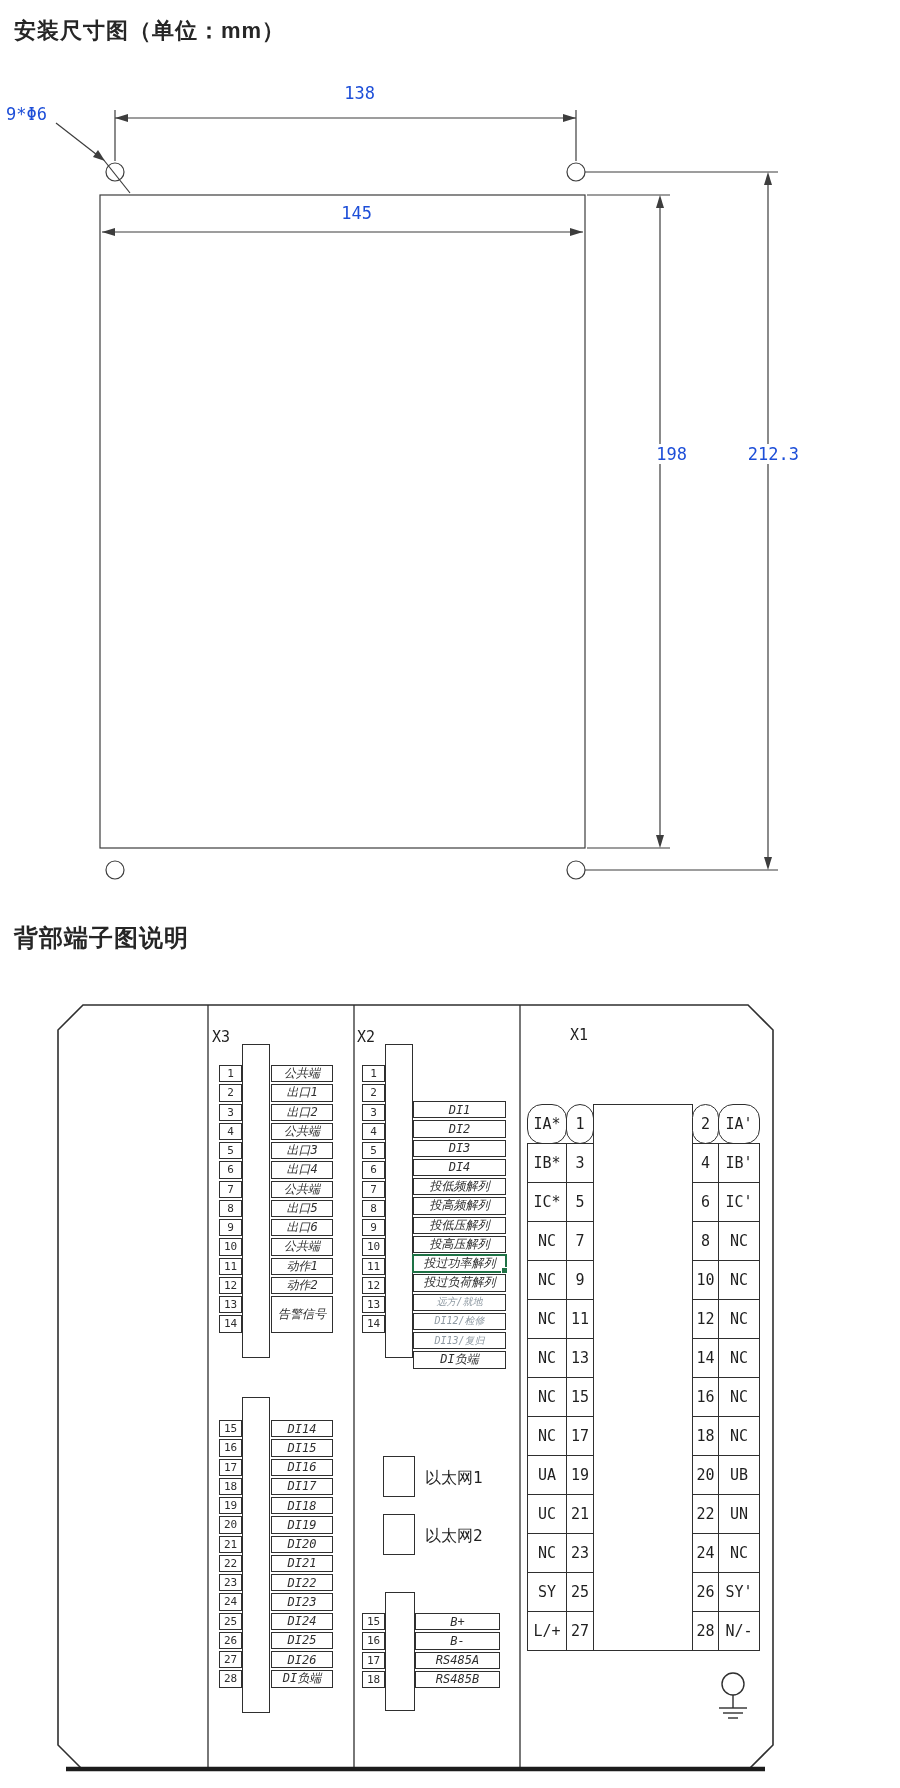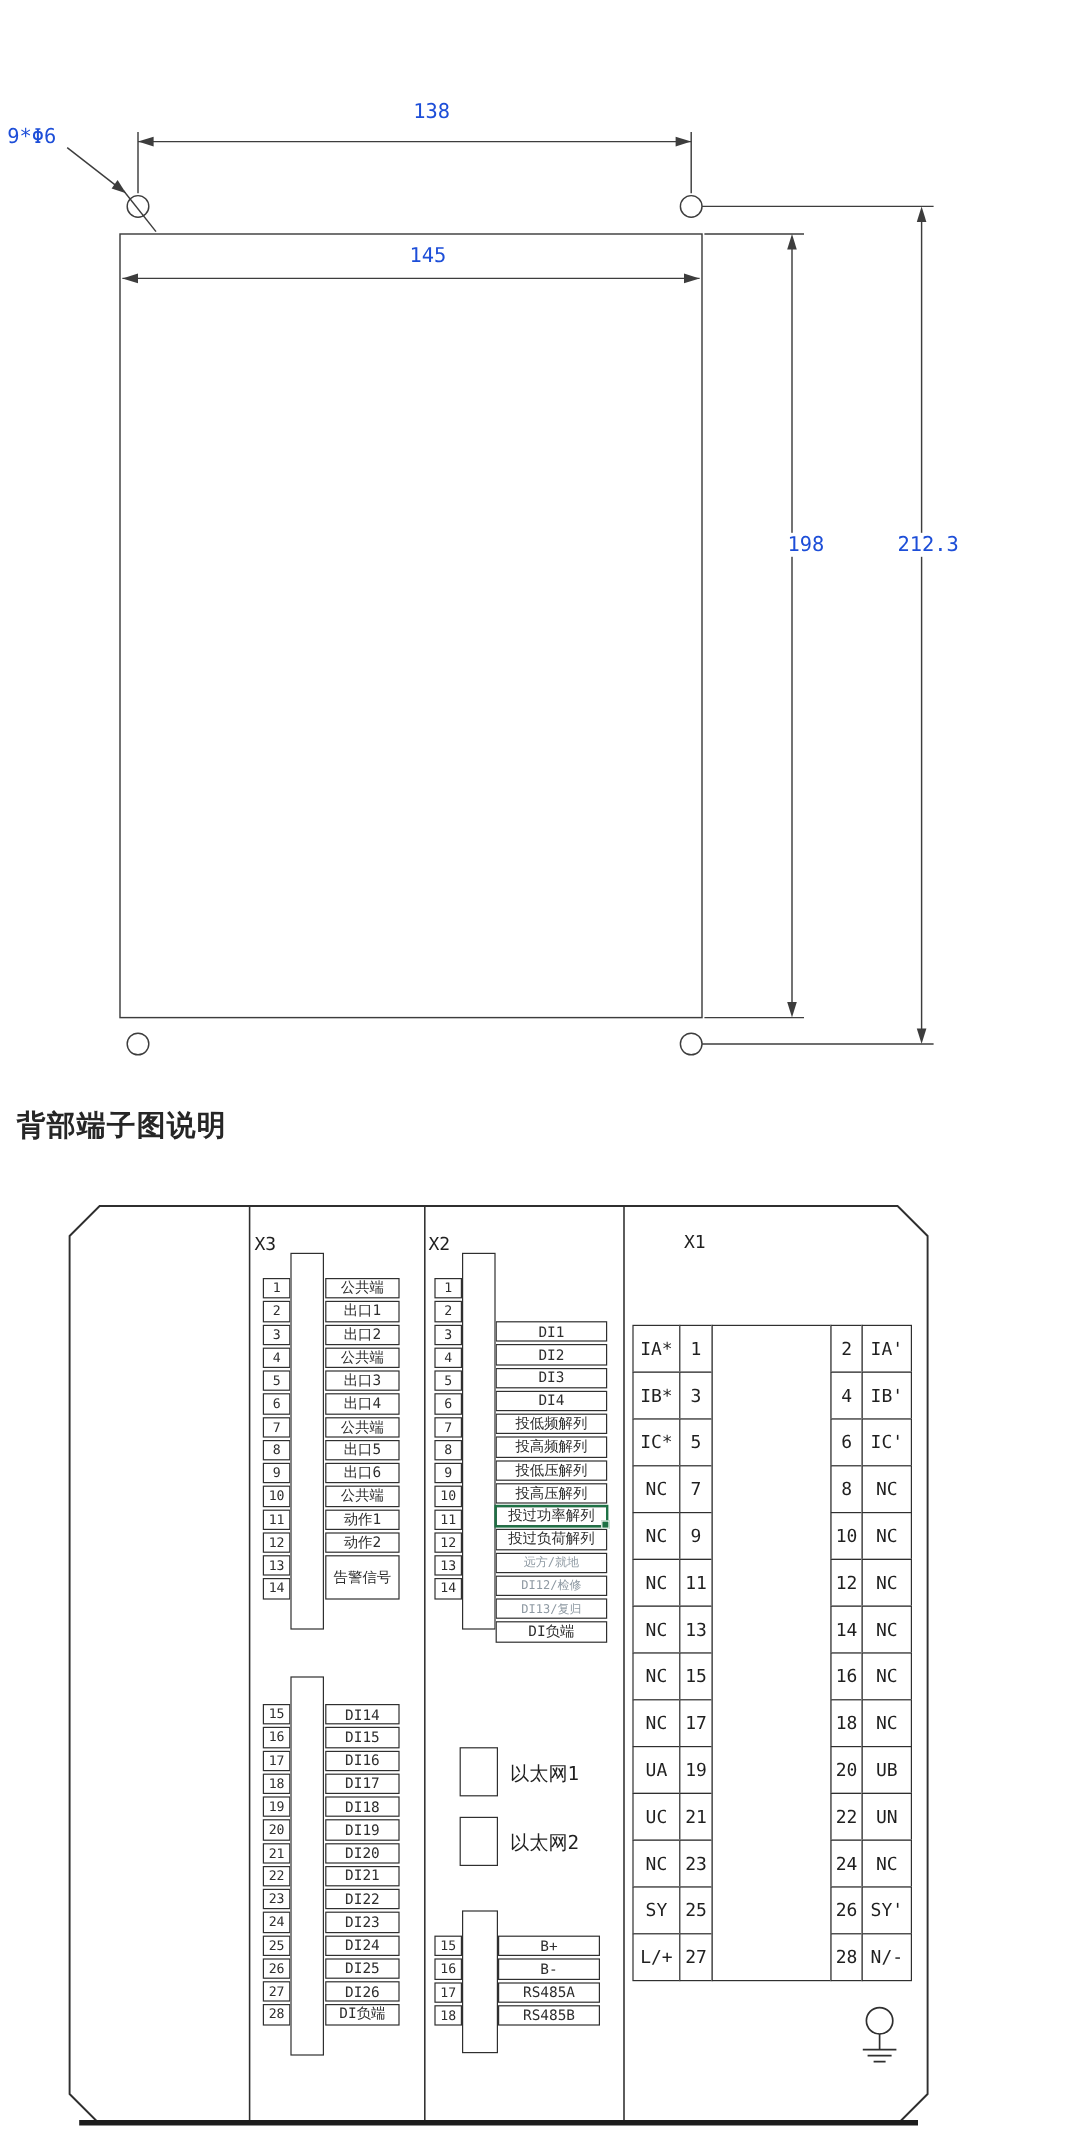--- a/index.html
+++ b/index.html
@@ -12,29 +12,29 @@
           font-family:"DejaVu Sans Mono","Liberation Sans",monospace;}
   .conn-lbl{font-size:15px;font-family:"DejaVu Sans Mono",monospace;color:#1f1f1f;}
   .bar{position:absolute;border:1.4px solid #2f2f2f;background:#fff;box-sizing:border-box;}
   .col{position:absolute;}
   .mrow{position:relative;height:19.25px;}
   .mrow.tall{height:38.5px;}
   .mbox{position:absolute;left:0;right:0;top:1px;bottom:1px;border:1px solid #2f2f2f;
         background:#fff;display:flex;align-items:center;justify-content:center;
         font-family:"DejaVu Sans Mono",monospace;box-sizing:border-box;}
   .num .mbox{font-size:11px;}
-  .lab .mbox{font-size:12px;}
+  .lab .mbox{font-size:12px;font-style:italic;}
   .mrow.dim .mbox{color:#8f9aa3;font-size:10px;}
   .mrow.sel .mbox{outline:2px solid #1e7145;outline-offset:-1px;z-index:3;text-align:right;}
   .mrow.sel .mbox::after{content:'';position:absolute;right:-3px;bottom:-3px;width:5px;height:5px;
         background:#1e7145;border:1px solid #fff;}
   .x1col .x1cell{height:40px;margin-top:-1px;border:1px solid #2f2f2f;background:#fff;
         display:flex;align-items:center;justify-content:center;box-sizing:border-box;
         font-family:"DejaVu Sans Mono",monospace;font-size:15px;color:#1f1f1f;}
-  .x1col .x1cell:first-child{margin-top:0;}
+  .x1col .x1cell:first-child{margin-top:0;border-radius:15px;}
   .midbox{position:absolute;border:1px solid #2f2f2f;background:#fff;box-sizing:border-box;}
   .ethbox{position:absolute;border:1.4px solid #2f2f2f;background:#fff;box-sizing:border-box;}
   .ethlbl{font-size:16px;color:#1f1f1f;font-family:"DejaVu Sans Mono",monospace;}
 </style>
 </head>
 <body>
 
 <div id="page">
 
   <svg width="900" height="930" viewBox="0 0 900 930" style="top:0">
@@ -70,20 +70,21 @@
       <polygon points="102,232 115,228 115,236"></polygon>
       <polygon points="583,232 570,228 570,236"></polygon>
       <polygon points="105,161 93,157 98,150"></polygon>
       <polygon points="660,195 656,208 664,208"></polygon>
       <polygon points="660,848 656,835 664,835"></polygon>
       <polygon points="768,172 764,185 772,185"></polygon>
       <polygon points="768,870 764,857 772,857"></polygon>
     </g>
   </svg>
 
+  <div class="t sec-title" style="left:14px;top:16px">安装尺寸图（单位：mm）</div>
   <div class="t dimlbl" style="left:315px;top:83px;width:60px">138</div>
   <div class="t dimlbl" style="left:6px;top:104px">9*Φ6</div>
   <div class="t dimlbl" style="left:312px;top:203px;width:60px">145</div>
   <div class="t dimlbl" style="left:633px;top:444px;width:54px">198</div>
   <div class="t dimlbl" style="left:737px;top:444px;width:62px">212.3</div>
 
   <div class="t sec-title" style="left:14px;top:922px;font-size:24px">背部端子图说明</div>
 
   <svg width="900" height="788" viewBox="0 0 900 788" style="top:1000px">
     <polygon points="83,5 748,5 773,30 773,745 748,770 83,770 58,745 58,30" fill="#fff" stroke="#2f2f2f" stroke-width="1.6"></polygon>

